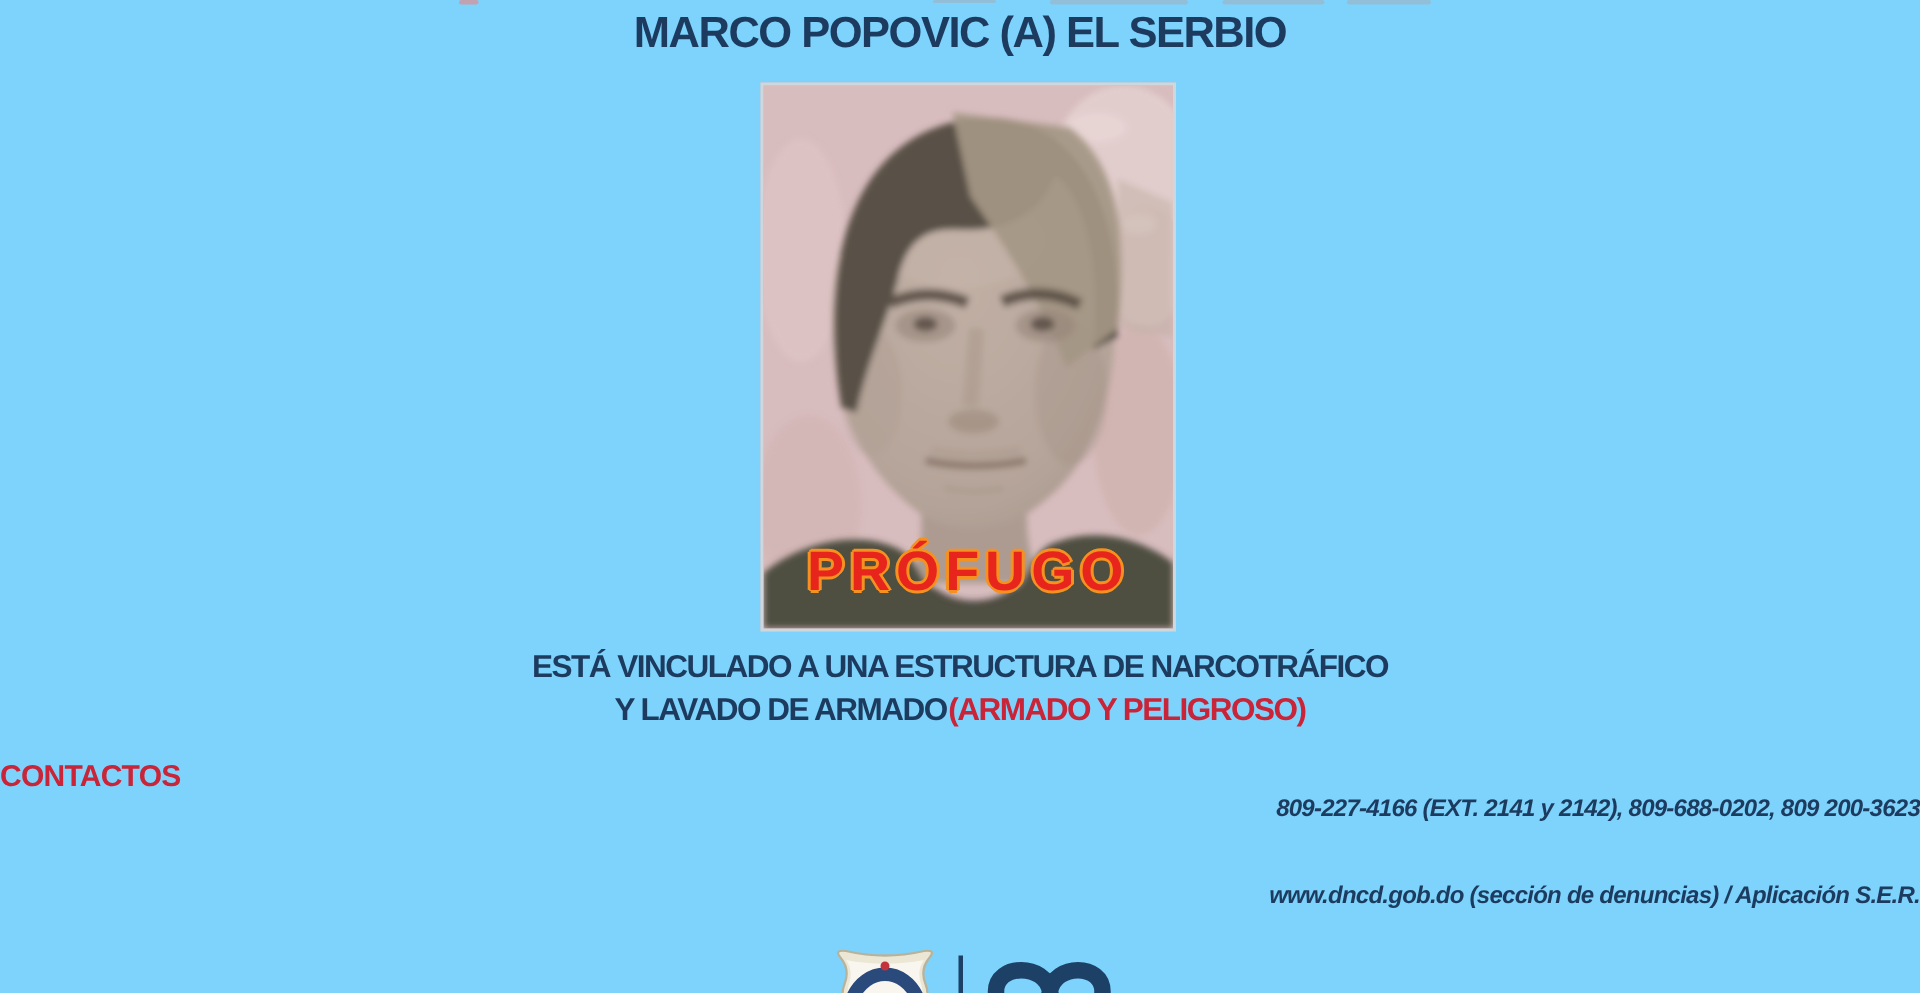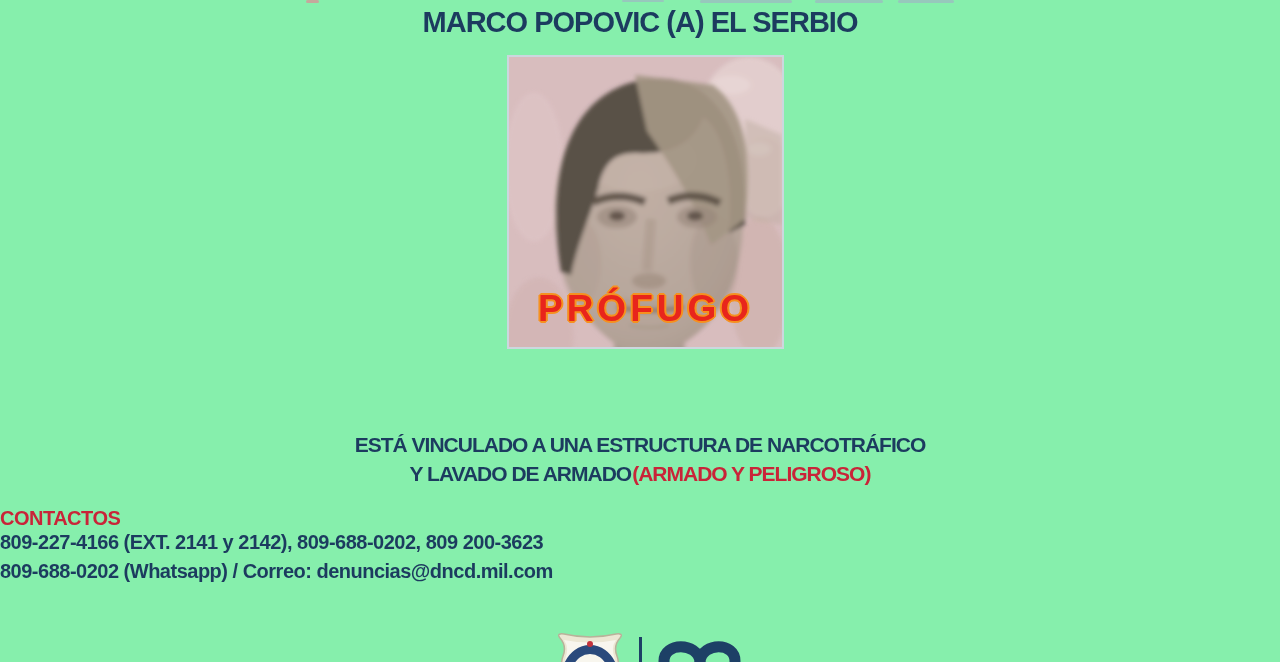--- a/index.html
+++ b/index.html
@@ -1,38 +1,38 @@
 <!DOCTYPE html>
 <html><head>
 <meta charset="utf-8">
 <style>
   * { margin: 0; padding: 0; box-sizing: border-box; }
   html, body { width: 1280px; height: 662px; overflow: hidden; background: #ffffff; }
   .page {
     position: relative;
     width: 1280px; height: 662px;
-    background: #86efac;
+    background: #7dd3fc;
     font-family: "Liberation Sans", sans-serif;
     overflow: hidden;
   }
   
   .remnant { position: absolute; top: 0; border-radius: 2px; }
   .remnant.red  { background: #d99097; opacity: .75; }
   .remnant.navy { background: #9fb2c4; opacity: .65; }
 
   .title {
     position: absolute; top: 6px; left: 0; right: 0;
     text-align: center;
     font-size: 29px; font-weight: 700; letter-spacing: -1px;
     color: #1c3b5f;
   }
 
   .photo-frame {
     position: absolute; left: 507px; top: 55px;
-    width: 277px; height: 294px;
+    width: 277px; height: 366px;
     border: 2px solid #ccd7de;
     background: #d6babd;
     overflow: hidden;
   }
   .photo-frame svg { display: block; }
 
   .profugo {
     position: absolute; left: 0; right: 0; bottom: 17px;
     text-align: center;
     font-size: 37px; font-weight: 700; letter-spacing: 4px;
@@ -54,23 +54,24 @@
   .desc2 { top: 462px; }
   .desc2 .warning { color: #c92438; margin-left: 1px; }
 
   .contacts-heading {
     position: absolute; top: 507px; left: 0; right: 0;
     font-size: 20px; font-weight: 700; letter-spacing: -0.5px;
     color: #c92438;
   }
   .contact-line {
     position: absolute; left: 0; right: 0;
-    text-align: left;
-    font-size: 20px; font-weight: 700; letter-spacing: -0.5px;
+    text-align: right;
+    font-size: 16px; font-weight: 700; letter-spacing: -0.5px;
     color: #1c3b5f;
+    font-style: italic;
   }
   .contact-line.l1 { top: 531px; }
   .contact-line.l2 { top: 560px; }
   .contact-line.l3 { top: 589px; }
 
   .footer-logos {
     position: absolute; top: 631px; left: 0; right: 0;
     display: flex; justify-content: center; align-items: flex-start;
     gap: 13px;
     margin-left: 16px;
@@ -160,22 +161,22 @@
   </div>
 
   <div class="desc1">ESTÁ VINCULADO A UNA ESTRUCTURA DE NARCOTRÁFICO</div>
 
   <div class="desc2"><span>Y LAVADO DE ARMADO</span><span class="warning">(ARMADO Y PELIGROSO)</span></div>
 
   <div class="contacts-heading">CONTACTOS</div>
 
   <div class="contact-line l1">809-227-4166 (EXT. 2141 y 2142), 809-688-0202, 809 200-3623</div>
 
-  <div class="contact-line l2">809-688-0202 (Whatsapp) / Correo: denuncias@dncd.mil.com</div>
 
+  <div class="contact-line l3">www.dncd.gob.do (sección de denuncias) / Aplicación S.E.R.</div>
 
   <div class="footer-logos">
 
     <svg width="72" height="64" viewBox="0 0 72 64">
       <path d="M6,7 Q2,2 10,3 Q36,9 62,3 Q70,2 66,7 Q59,15 63,25 Q68,38 54,50 Q44,59 36,62 Q28,59 18,50 Q4,38 9,25 Q13,15 6,7 Z" fill="#ece7d4" stroke="#b9b29a" stroke-width="1.5"></path>
       <path d="M10,9 Q36,14 62,9 Q57,16 60,25 Q64,37 52,47 Q43,55 36,58 Q29,55 20,47 Q8,37 12,25 Q15,16 10,9 Z" fill="#f8f6ee"></path>
       <path d="M14,35 C23,13 49,13 58,35" stroke="#2a4a7c" stroke-width="9" fill="none"></path>
       <circle cx="36" cy="13" r="3" fill="#c2333c"></circle>
       <ellipse cx="36" cy="46" rx="17" ry="13" fill="#c2333c"></ellipse>
       <ellipse cx="28" cy="44" rx="4" ry="5" fill="#e8e2d0"></ellipse>

